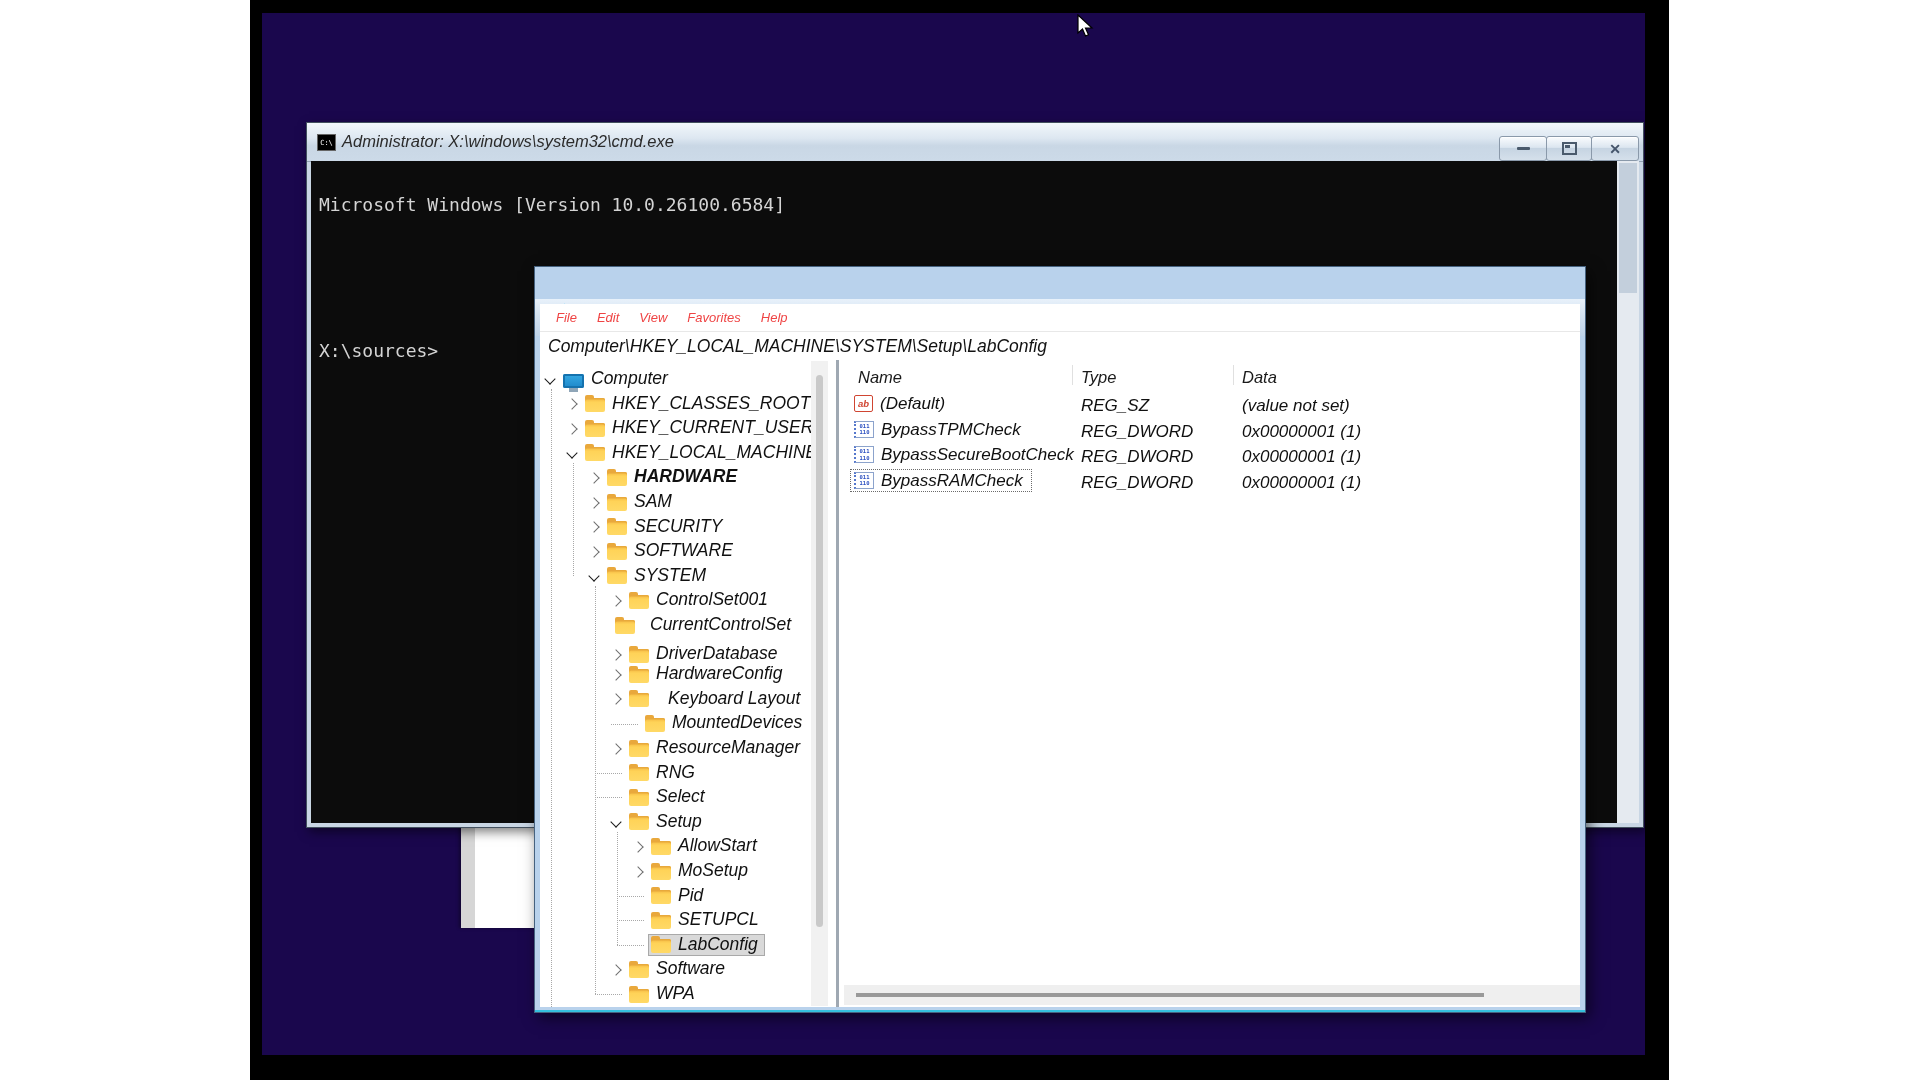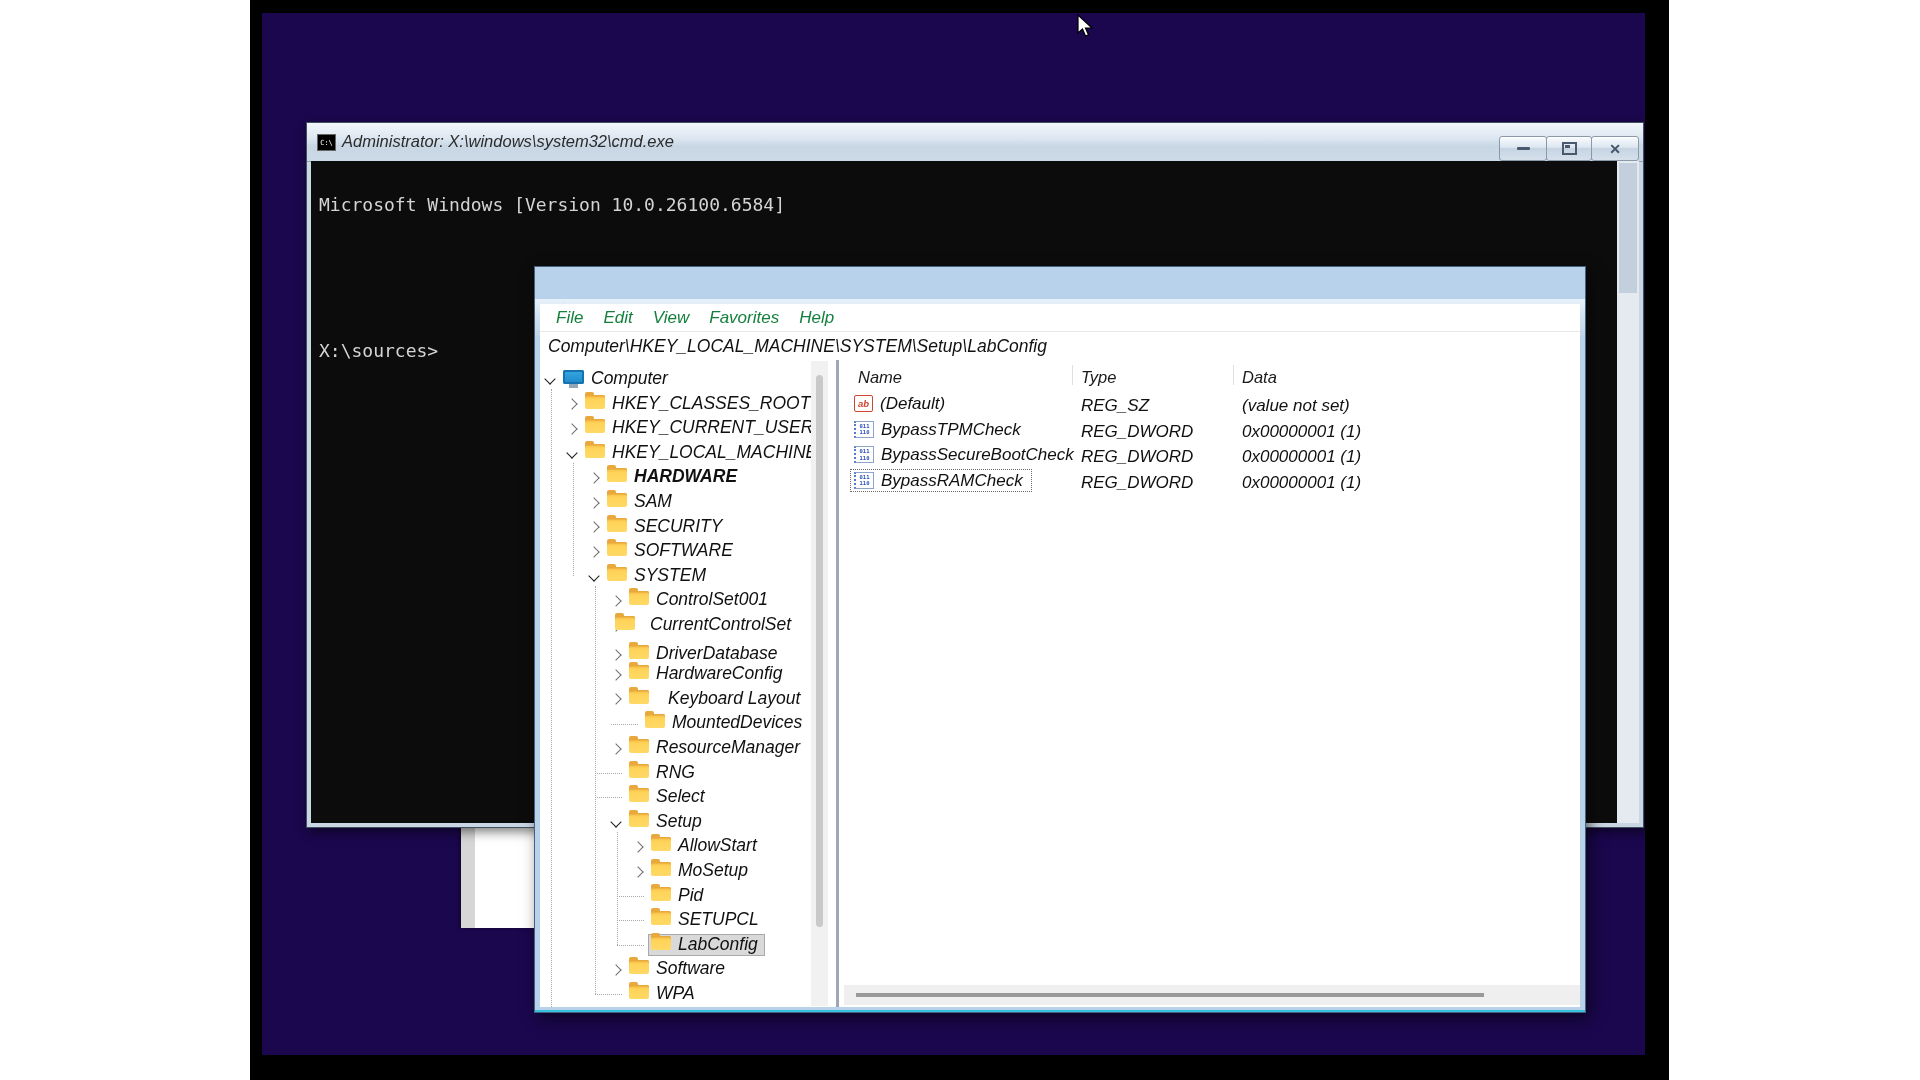--- a/index.html
+++ b/index.html
@@ -50,39 +50,39 @@
      background:linear-gradient(180deg,#E8F1FA 0%,#D3E2F1 45%,#BED3E9 100%);margin-top:32px;}
   #reg-icon{left:11px;top:8px;width:19px;height:19px;display:grid;grid-template-columns:repeat(3,1fr);
      grid-template-rows:repeat(3,1fr);gap:1.5px;}
   #reg-icon span{background:#2E9BDF;border-radius:1px;}
   #reg-icon span.lt{background:#6CC4F2;}
   #reg-icon::after{content:'';position:absolute;right:-3px;top:-4px;width:7px;height:7px;background:#7FD6F7;
      clip-path:polygon(50% 0,62% 38%,100% 50%,62% 62%,50% 100%,38% 62%,0 50%,38% 38%);}
   #reg-title{left:40px;top:9px;font-size:16.5px;color:#111;}
   #reg-menubar{left:5px;top:37px;width:1040px;height:28px;background:#fff;border-bottom:1px solid #E8E8E8;
      display:flex;align-items:center;padding-left:6px;box-sizing:border-box;}
-  .menu-item{font-size:17px;color:#15803d;padding:2px 10px;white-space:nowrap;}
+  .menu-item{font-size:13px;color:#ef4444;padding:2px 10px;white-space:nowrap;}
   #reg-addressbar{left:5px;top:65px;width:1040px;height:28px;background:#fff;border-bottom:1px solid #D0D0D0;
      display:flex;align-items:center;}
   #reg-address{font-size:17.5px;color:#111;padding-left:8px;white-space:nowrap;}
   #reg-body{left:5px;top:93px;width:1040px;height:647px;background:#fff;overflow:hidden;}
 
   
   #tree-panel{left:0;top:0;width:292px;height:647px;overflow:hidden;}
   #tree-scrollbar{left:271px;top:1px;width:17px;height:645px;background:#F1F1F1;}
   #tree-scrollbar .thumb{position:absolute;left:5px;top:14px;width:7px;height:552px;background:#C9C9C9;border-radius:4px;}
   #splitter{left:296px;top:0;width:3px;height:647px;background:#9FA8B2;}
   .tree-row{position:absolute;left:0;width:268px;height:24.6px;display:flex;align-items:center;}
   .tree-label{font-size:17.5px;color:#101010;white-space:nowrap;line-height:1;}
   .chev{position:absolute;width:7px;height:7px;border-right:1.7px solid #6E6E6E;border-bottom:1.7px solid #6E6E6E;
         transform:rotate(-45deg);}
   .chev.open{border-color:#1a1a1a;transform:rotate(45deg);}
   .guide{position:absolute;width:0;border-left:1px dotted #A8A8A8;}
   .stub{position:absolute;height:0;border-top:1px dotted #A8A8A8;}
-  .node-box{position:absolute;display:flex;align-items:flex-start;gap:7px;padding:1px 6px 2px 2px;
+  .node-box{position:absolute;display:flex;align-items:flex-end;gap:7px;padding:1px 6px 2px 2px;
         border:1px solid transparent;}
   .node-box.selected{background:#D9D9D9;border-color:#A9A9A9;}
   .folder{position:relative;width:20px;height:14px;border-radius:2px;flex:0 0 auto;
      background:linear-gradient(180deg,#F3B53F 0%,#FFD358 30%,#FFD966 100%);
      box-shadow:inset 0 1.5px 0 #E8A93C;}
   .folder::before{content:'';position:absolute;top:-3px;left:0;width:9px;height:4px;background:#E9A83C;border-radius:2px 2px 0 0;}
   .computer-icon{position:relative;width:21px;height:14px;background:linear-gradient(180deg,#35AAE4,#1E87C9);
      border-radius:2px;box-shadow:inset 0 0 0 2px #1572AE;flex:0 0 auto;}
   .computer-icon::after{content:'';position:absolute;left:6px;bottom:-4px;width:9px;height:4px;background:#8FA6B8;}
 

